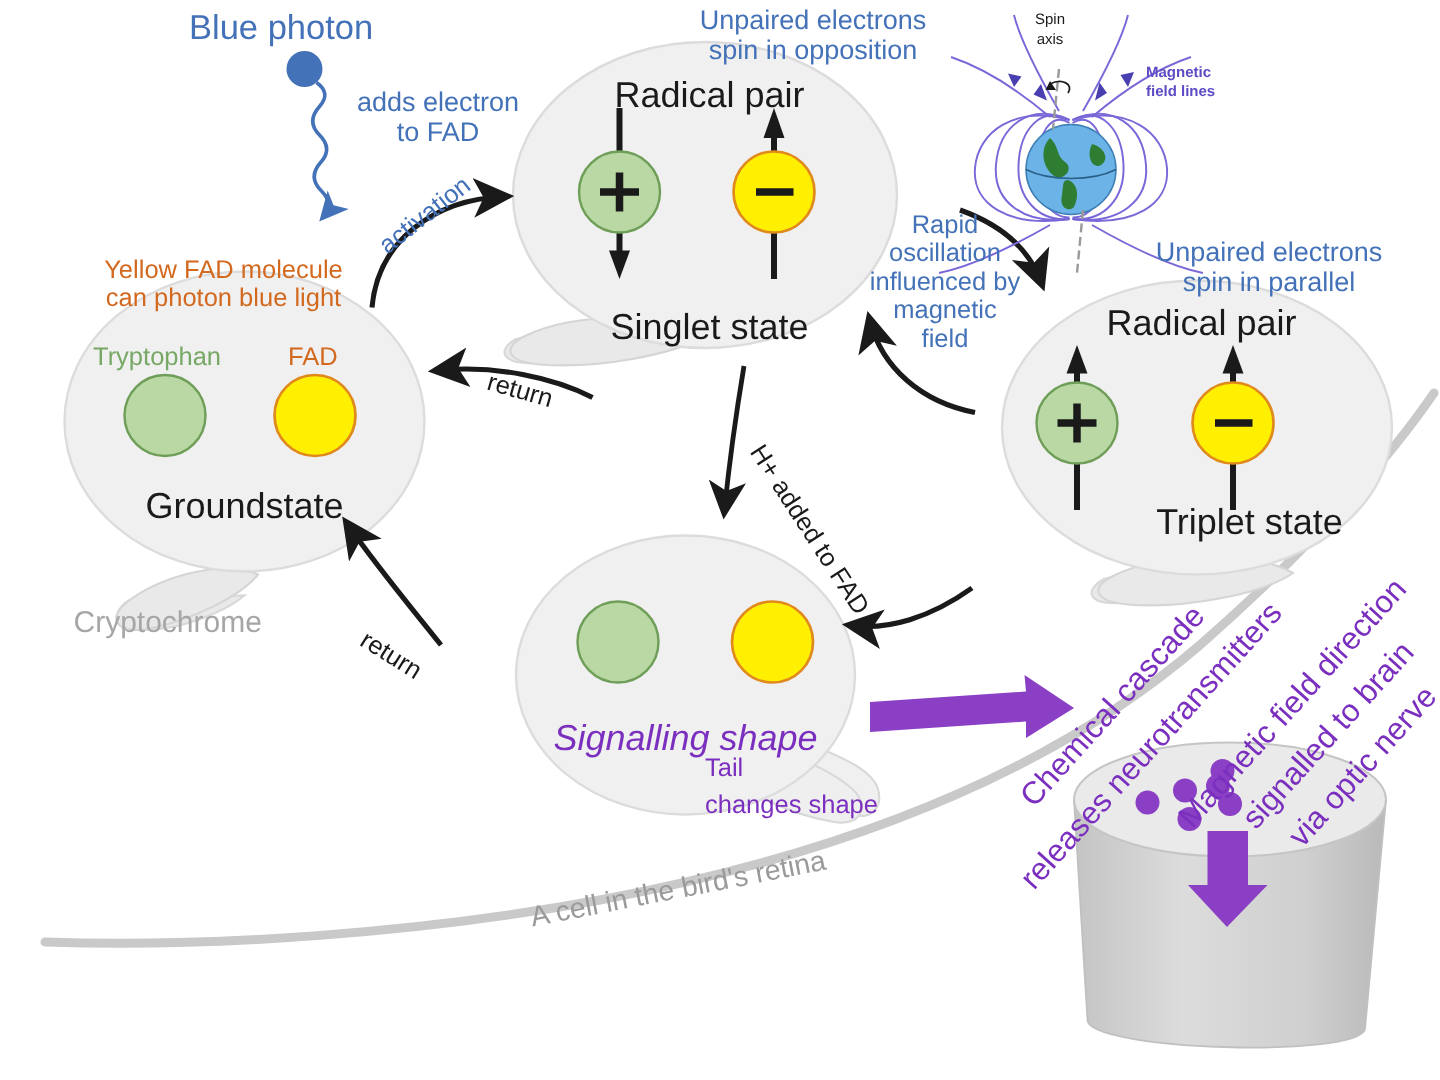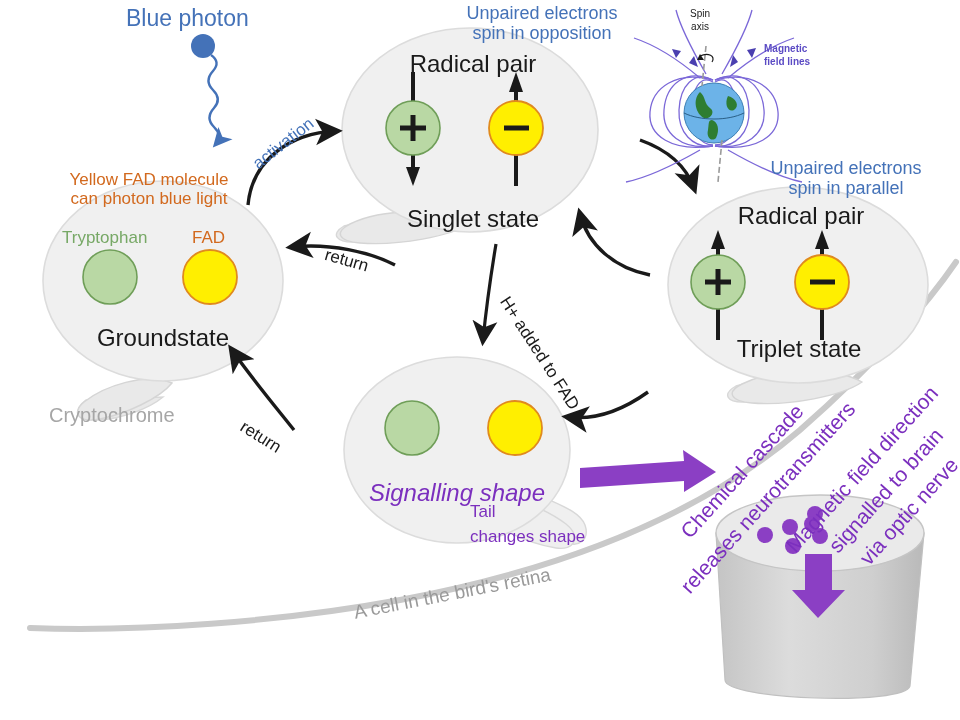--- a/index.html
+++ b/index.html
@@ -191,20 +191,22 @@
       <path d="M684,113 C700,121 728,121 744,113" fill="none" stroke="#2a5f86" stroke-width="1"></path>
       <line x1="706" y1="46" x2="702" y2="86" stroke="#9a9a9a" stroke-width="1.6" stroke-dasharray="6,3"></line>
       <line x1="722" y1="140" x2="718" y2="182" stroke="#9a9a9a" stroke-width="1.6" stroke-dasharray="6,3"></line>
       <path d="M700,56 C708,52 716,56 712,62" fill="none" stroke="#1a1a1a" stroke-width="1.2"></path>
       <path d="M700,54 L697,60 L704,60 Z" fill="#1a1a1a"></path>
     </g>
   </svg>
 
   <div class="txt" style="left:126px; top:6px; width:130px; font-size:23px; color:#4472b8;">Blue photon</div>
 
+  <div class="txt center" style="left:226px; top:58px; width:132px; font-size:18px; color:#4472b8;">adds electron
+to FAD</div>
 
   <div class="txt" style="left:249px; top:158px; font-size:17px; color:#4472b8; transform:rotate(-38deg); transform-origin:left top;">activation</div>
 
   <div class="txt center" style="left:446px; top:3px; width:192px; font-size:18px; color:#4472b8;">Unpaired electrons
 spin in opposition</div>
 
   <div class="txt center" style="left:380px; top:51px; width:186px; font-size:24px; color:#1a1a1a;">Radical pair</div>
   <div class="txt center" style="left:378px; top:185px; width:190px; font-size:24px; color:#1a1a1a;margin-top:21px;">Singlet state</div>
 
   <div class="txt center" style="left:58px; top:170px; width:182px; font-size:17px; color:#d2691e;">Yellow FAD molecule
@@ -212,28 +214,33 @@
   <div class="txt" style="left:62px; top:228px; font-size:17px; color:#77a866;">Tryptophan</div>
   <div class="txt" style="left:192px; top:228px; font-size:17px; color:#d2691e;text-align:right;">FAD</div>
   <div class="txt center" style="left:68px; top:325px; width:190px; font-size:24px; color:#1a1a1a;">Groundstate</div>
 
   <div class="txt" style="left:13px; top:404px; font-size:20px; color:#a6a6a6;margin-left:36px;">Cryptochrome</div>
 
   <div class="txt" style="left:328px; top:245px; font-size:17px; color:#1a1a1a; transform:rotate(16deg); transform-origin:left top;">return</div>
 
   <div class="txt" style="left:247px; top:417px; font-size:17px; color:#1a1a1a; transform:rotate(32deg); transform-origin:left top;">return</div>
 
+  <div class="txt center" style="left:571px; top:140px; width:118px; font-size:17px; color:#4472b8;">Rapid
+oscillation
+influenced by
+magnetic
+field</div>
 
   <div class="txt" style="left:512px; top:293px; font-size:17px; color:#1a1a1a; transform:rotate(57deg); transform-origin:left top;">H+ added to FAD</div>
 
   <div class="txt center" style="left:748px; top:158px; width:196px; font-size:18px; color:#4472b8;">Unpaired electrons
 spin in parallel</div>
 
   <div class="txt center" style="left:708px; top:203px; width:186px; font-size:24px; color:#1a1a1a;">Radical pair</div>
-  <div class="txt center" style="left:706px; top:336px; width:186px; font-size:24px; color:#1a1a1a;">Triplet state</div>
+  <div class="txt center" style="left:740px; top:336px; width:186px; font-size:24px; color:#1a1a1a;">Triplet state</div>
 
   <div class="txt center" style="left:362px; top:480px; width:190px; font-size:24px; color:#7b2fbe; font-style:italic;">Signalling shape</div>
 
   <div class="txt" style="left:470px; top:500px; width:130px; font-size:17px; color:#7b2fbe; line-height:1.45;">Tail
 changes shape</div>
 
   <div class="txt" style="left:352px; top:602px; font-size:19px; color:#9a9a9a; transform:rotate(-11deg); transform-origin:left top;">A cell in the bird's retina</div>
 
   <div class="txt" style="left:676px; top:527px; font-size:21px; color:#7b2fbe; transform:rotate(-48deg); transform-origin:left top;">Chemical cascade</div>
 

